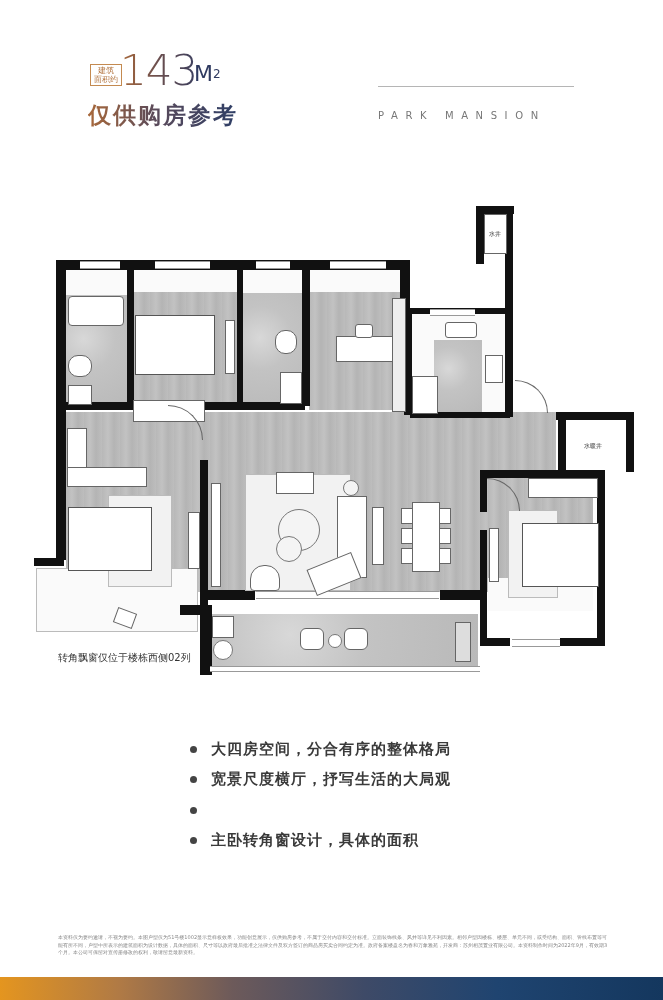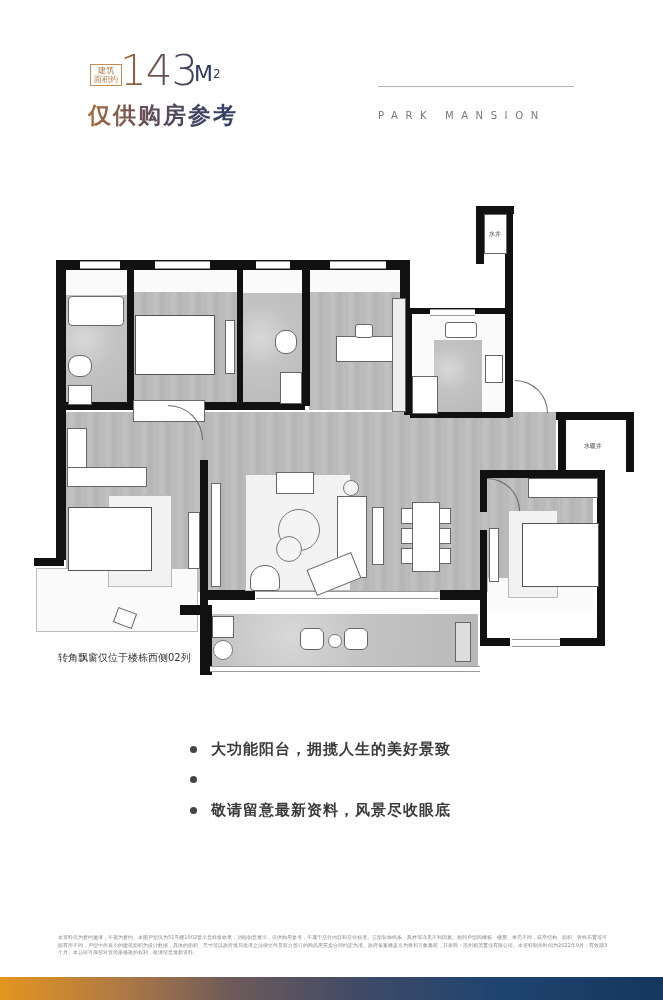--- a/index.html
+++ b/index.html
@@ -187,26 +187,30 @@
   <div class="door-arc" style="left:168px;top:405px;width:34px;height:34px;"></div>
   <div class="door-arc" style="left:487px;top:478px;width:32px;height:32px;"></div>
   <div class="door-arc" style="left:515px;top:380px;width:32px;height:32px;"></div>
 
   <div class="abs bay-note">转角飘窗仅位于楼栋西侧02列</div>
 </div>
 
 <div class="abs features">
   <div class="feature">
       <span class="dot"></span>
-      <span>大功能阳台，拥揽人生的美好景致</span>
-    </div>
-  <div class="feature">
-      <span class="dot"></span>
-    </div>
-  <div class="feature">
-      <span class="dot"></span>
-      <span>敬请留意最新资料，风景尽收眼底</span>
+      <span>大四房空间，分合有序的整体格局</span>
+    </div>
+  <div class="feature">
+      <span class="dot"></span>
+      <span>宽景尺度横厅，抒写生活的大局观</span>
+    </div>
+  <div class="feature">
+      <span class="dot"></span>
+    </div>
+  <div class="feature">
+      <span class="dot"></span>
+      <span>主卧转角窗设计，具体的面积</span>
     </div>
 </div>
 
 <div class="abs disclaimer">本资料仅为要约邀请，不视为要约。本图户型仅为51号楼1002显示意样板效果，功能创意展示，仅供购房参考，不属于交付内容和交付标准。立面装饰线条、风井等详见不利因素。相邻户型因楼栋、楼层、单元不同，或受结构、面积、管线布置等可能有所不同，户型中所表示的建筑面积为设计数据，具体的面积、尺寸等以政府最后批准之法律文件及双方签订的商品房买卖合同约定为准。政府备案楼盘名为春和万象雅苑，开发商：苏州相茂置业有限公司。本资料制作时间为2022年9月，有效期3个月。本公司可保留对宣传册修改的权利，敬请留意最新资料。</div>
 
 <div class="abs footer-bar"></div>
 
 </body></html>

